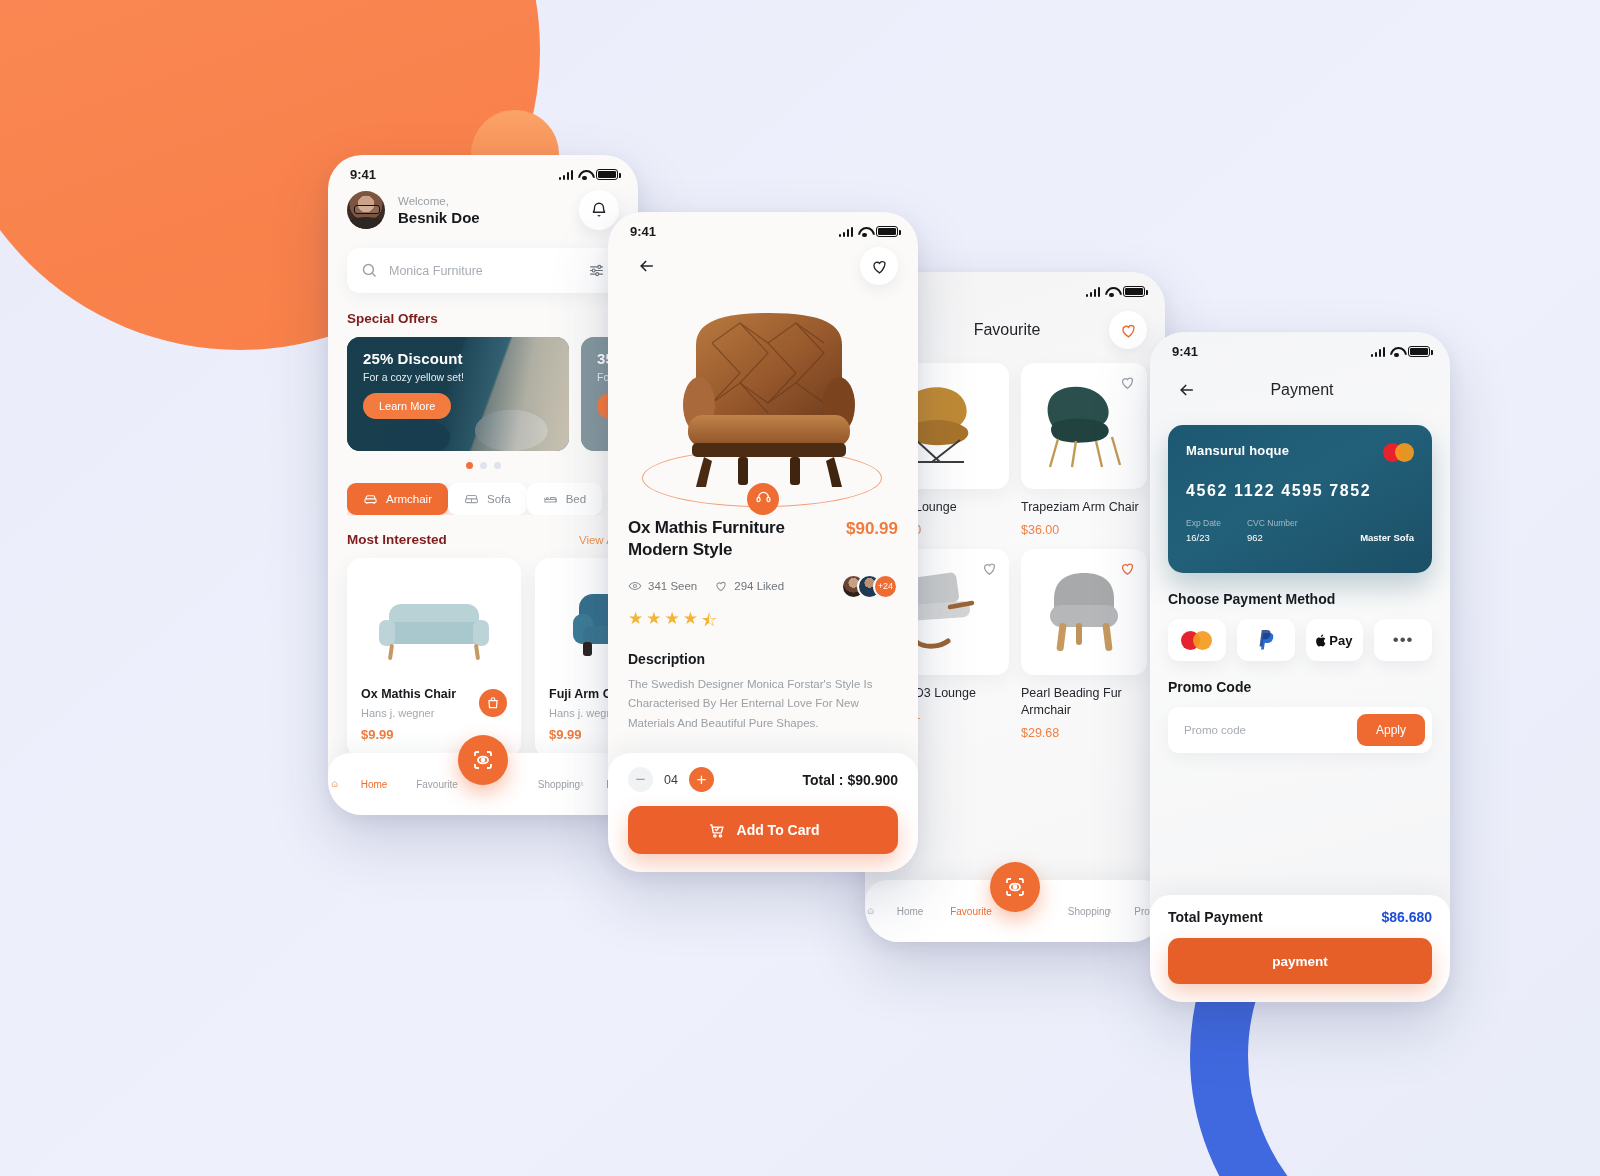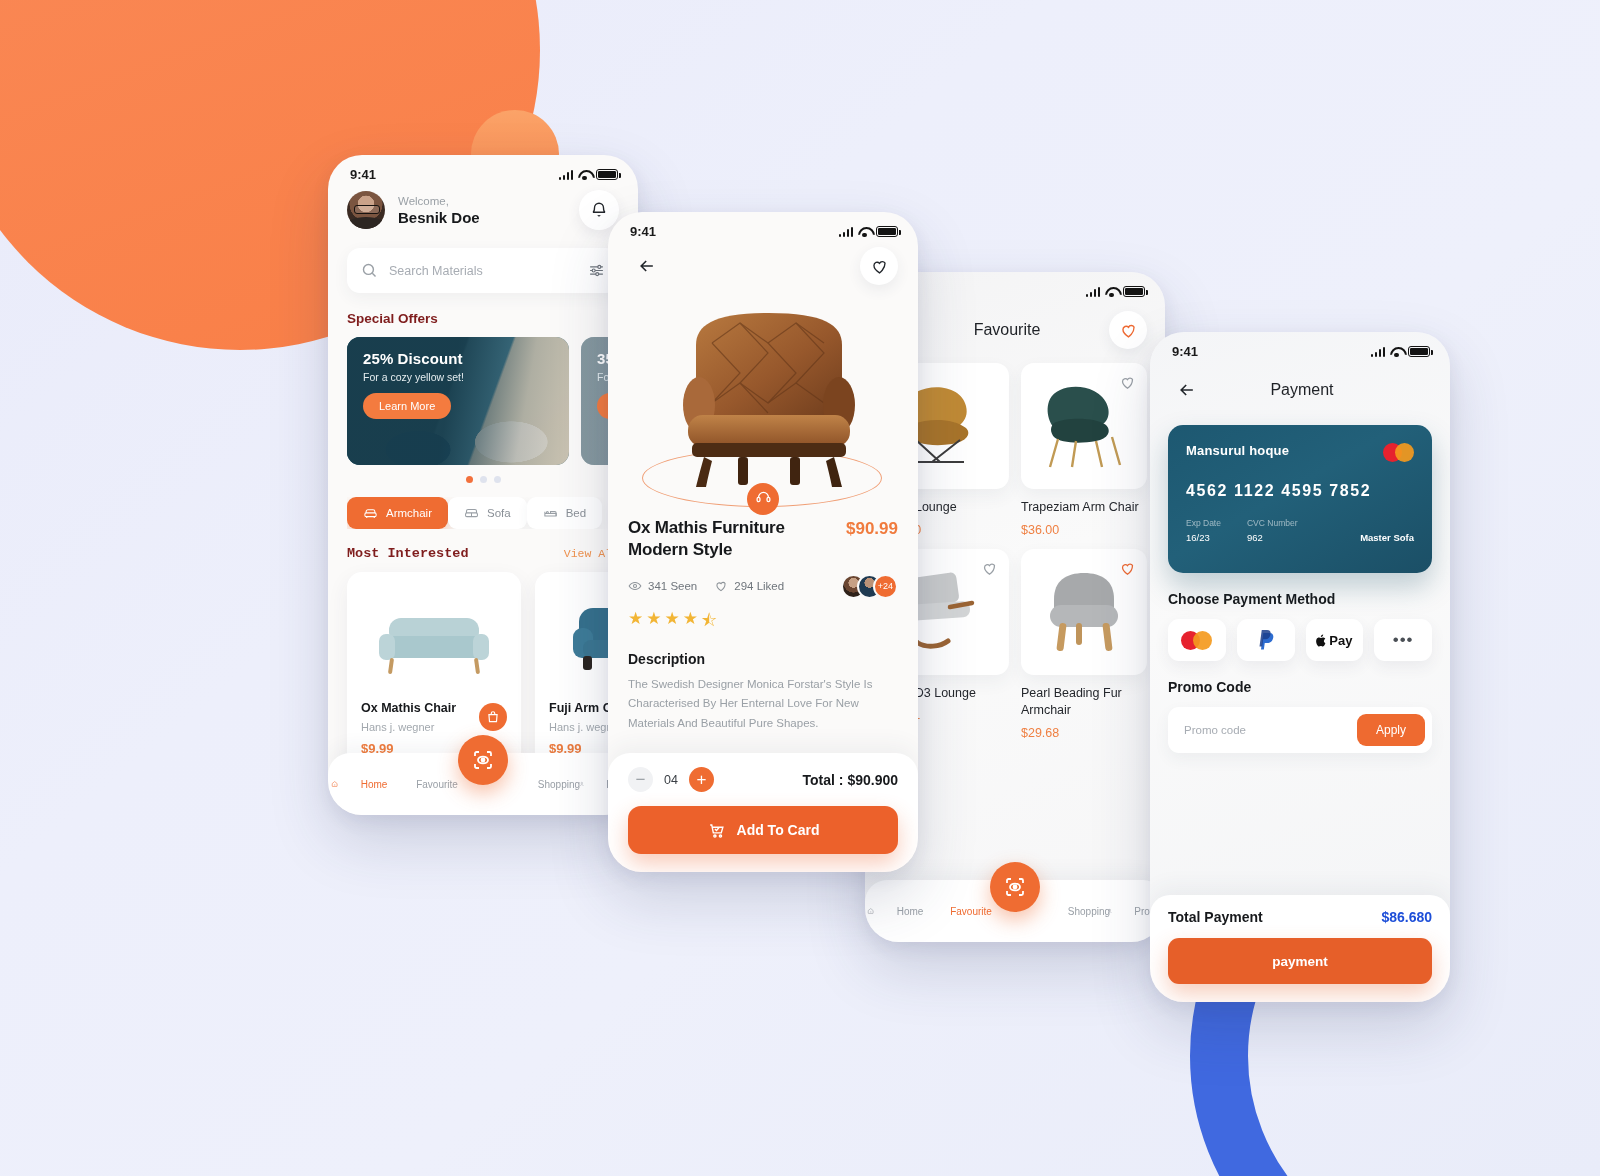--- a/index.html
+++ b/index.html
@@ -94,21 +94,21 @@
   .icon-bell{ width:18px;height:18px; }
   .searchbar {
     margin-top: 18px; height: 45px; background:#fff; border-radius: 13px;
     display:flex; align-items:center; padding: 0 14px;
     box-shadow: 0 5px 16px rgba(50,60,90,.06);
   }
   .search-ph { flex:1; margin-left: 11px; font-size: 12.5px; color:#a7acb3; }
   .sec-title { font-size: 13.5px; font-weight: bold; color:#7f1d1d; margin-top: 18px; }
   .offers { display:flex; gap: 12px; margin-top: 11px; overflow: hidden; }
   .offer {
-    position: relative; flex: 0 0 222px; height: 128px; border-radius: 13px; overflow: hidden;
+    position: relative; flex: 0 0 222px; height: 114px; border-radius: 13px; overflow: hidden;
     background: linear-gradient(145deg,#2f5f72 0%,#3d7488 55%,#336578 100%);
   }
   .offer.two { background: linear-gradient(145deg,#9db2b9 0%,#c3cdd0 50%,#a8bcc2 100%); }
   .offer .room {
     position:absolute; inset:0;
     background:
       radial-gradient(ellipse 60px 34px at 74% 82%, #e8dfd2 0 60%, transparent 61%),
       radial-gradient(ellipse 52px 30px at 32% 88%, #1d5473 0 62%, transparent 63%),
       linear-gradient(110deg,#2c5b6e 0 45%,#4b8194 46% 62%,#d9cdb9 63% 100%);
     opacity: .95;
@@ -128,21 +128,21 @@
   .dots { display:flex; justify-content:center; gap: 7px; margin-top: 11px; }
   .dot { width: 7px; height: 7px; border-radius:50%; background:#dfe3ee; }
   .dot.on { background:#f2703c; }
   .chips { display:flex; margin-top: 14px; overflow:hidden; }
   .chip {
     flex: 0 0 auto; height: 32px; padding: 0 16px; border-radius: 9px; background:#fff;
     display:flex; align-items:center; gap: 8px; font-size: 11.5px; color:#8a9097;
     box-shadow: 0 4px 12px rgba(50,60,90,.06);
   }
   .chip.on { background:#ef6c32; color:#fff; box-shadow: 0 6px 14px rgba(239,108,50,.3); }
-  .row-between { display:flex; align-items:center; justify-content:space-between; margin-top: 17px; font-family: Liberation Mono, monospace; }
+  .row-between { display:flex; align-items:center; justify-content:space-between; margin-top: 17px; }
   .viewall { font-size: 11.5px; color:#f0934f; }
   .cards { display:flex; gap: 14px; margin-top: 11px; }
   .pcard {
     flex: 0 0 174px; background:#fff; border-radius: 15px; padding: 14px 14px 16px;
     box-shadow: 0 8px 22px rgba(50,60,90,.07);
   }
   .pimg { height: 104px; display:flex; align-items:center; justify-content:center; }
   .pname-row { display:flex; align-items:center; justify-content:space-between; margin-top: 11px; }
   .pname { font-size: 12.5px; font-weight: bold; color:#17191c; }
   .pmaker { font-size: 11px; color:#a2a8ae; margin-top: 6px; }
@@ -328,21 +328,21 @@
           <path d="M10.5 19a1.8 1.8 0 0 0 3 0"></path>
         </svg>
       </div>
     </div>
 
     <div class="searchbar">
       <svg width="17" height="17" viewBox="0 0 24 24" fill="none" stroke="#9aa0a6" stroke-width="2">
         <circle cx="10.5" cy="10.5" r="7"></circle>
           <path d="M16 16l4.5 4.5"></path>
       </svg>
-      <span class="search-ph">Search Materials</span>
+      <span class="search-ph">Monica Furniture</span>
       <svg width="17" height="17" viewBox="0 0 24 24" fill="none" stroke="#6f757c" stroke-width="1.7">
         <path d="M3 7h18M3 12h18M3 17h18"></path>
           <circle cx="16" cy="7" r="2.1" fill="#fff"></circle>
         <circle cx="8" cy="12" r="2.1" fill="#fff"></circle>
           <circle cx="13" cy="17" r="2.1" fill="#fff"></circle>
       </svg>
     </div>
 
     <div class="sec-title">Special Offers</div>
 

